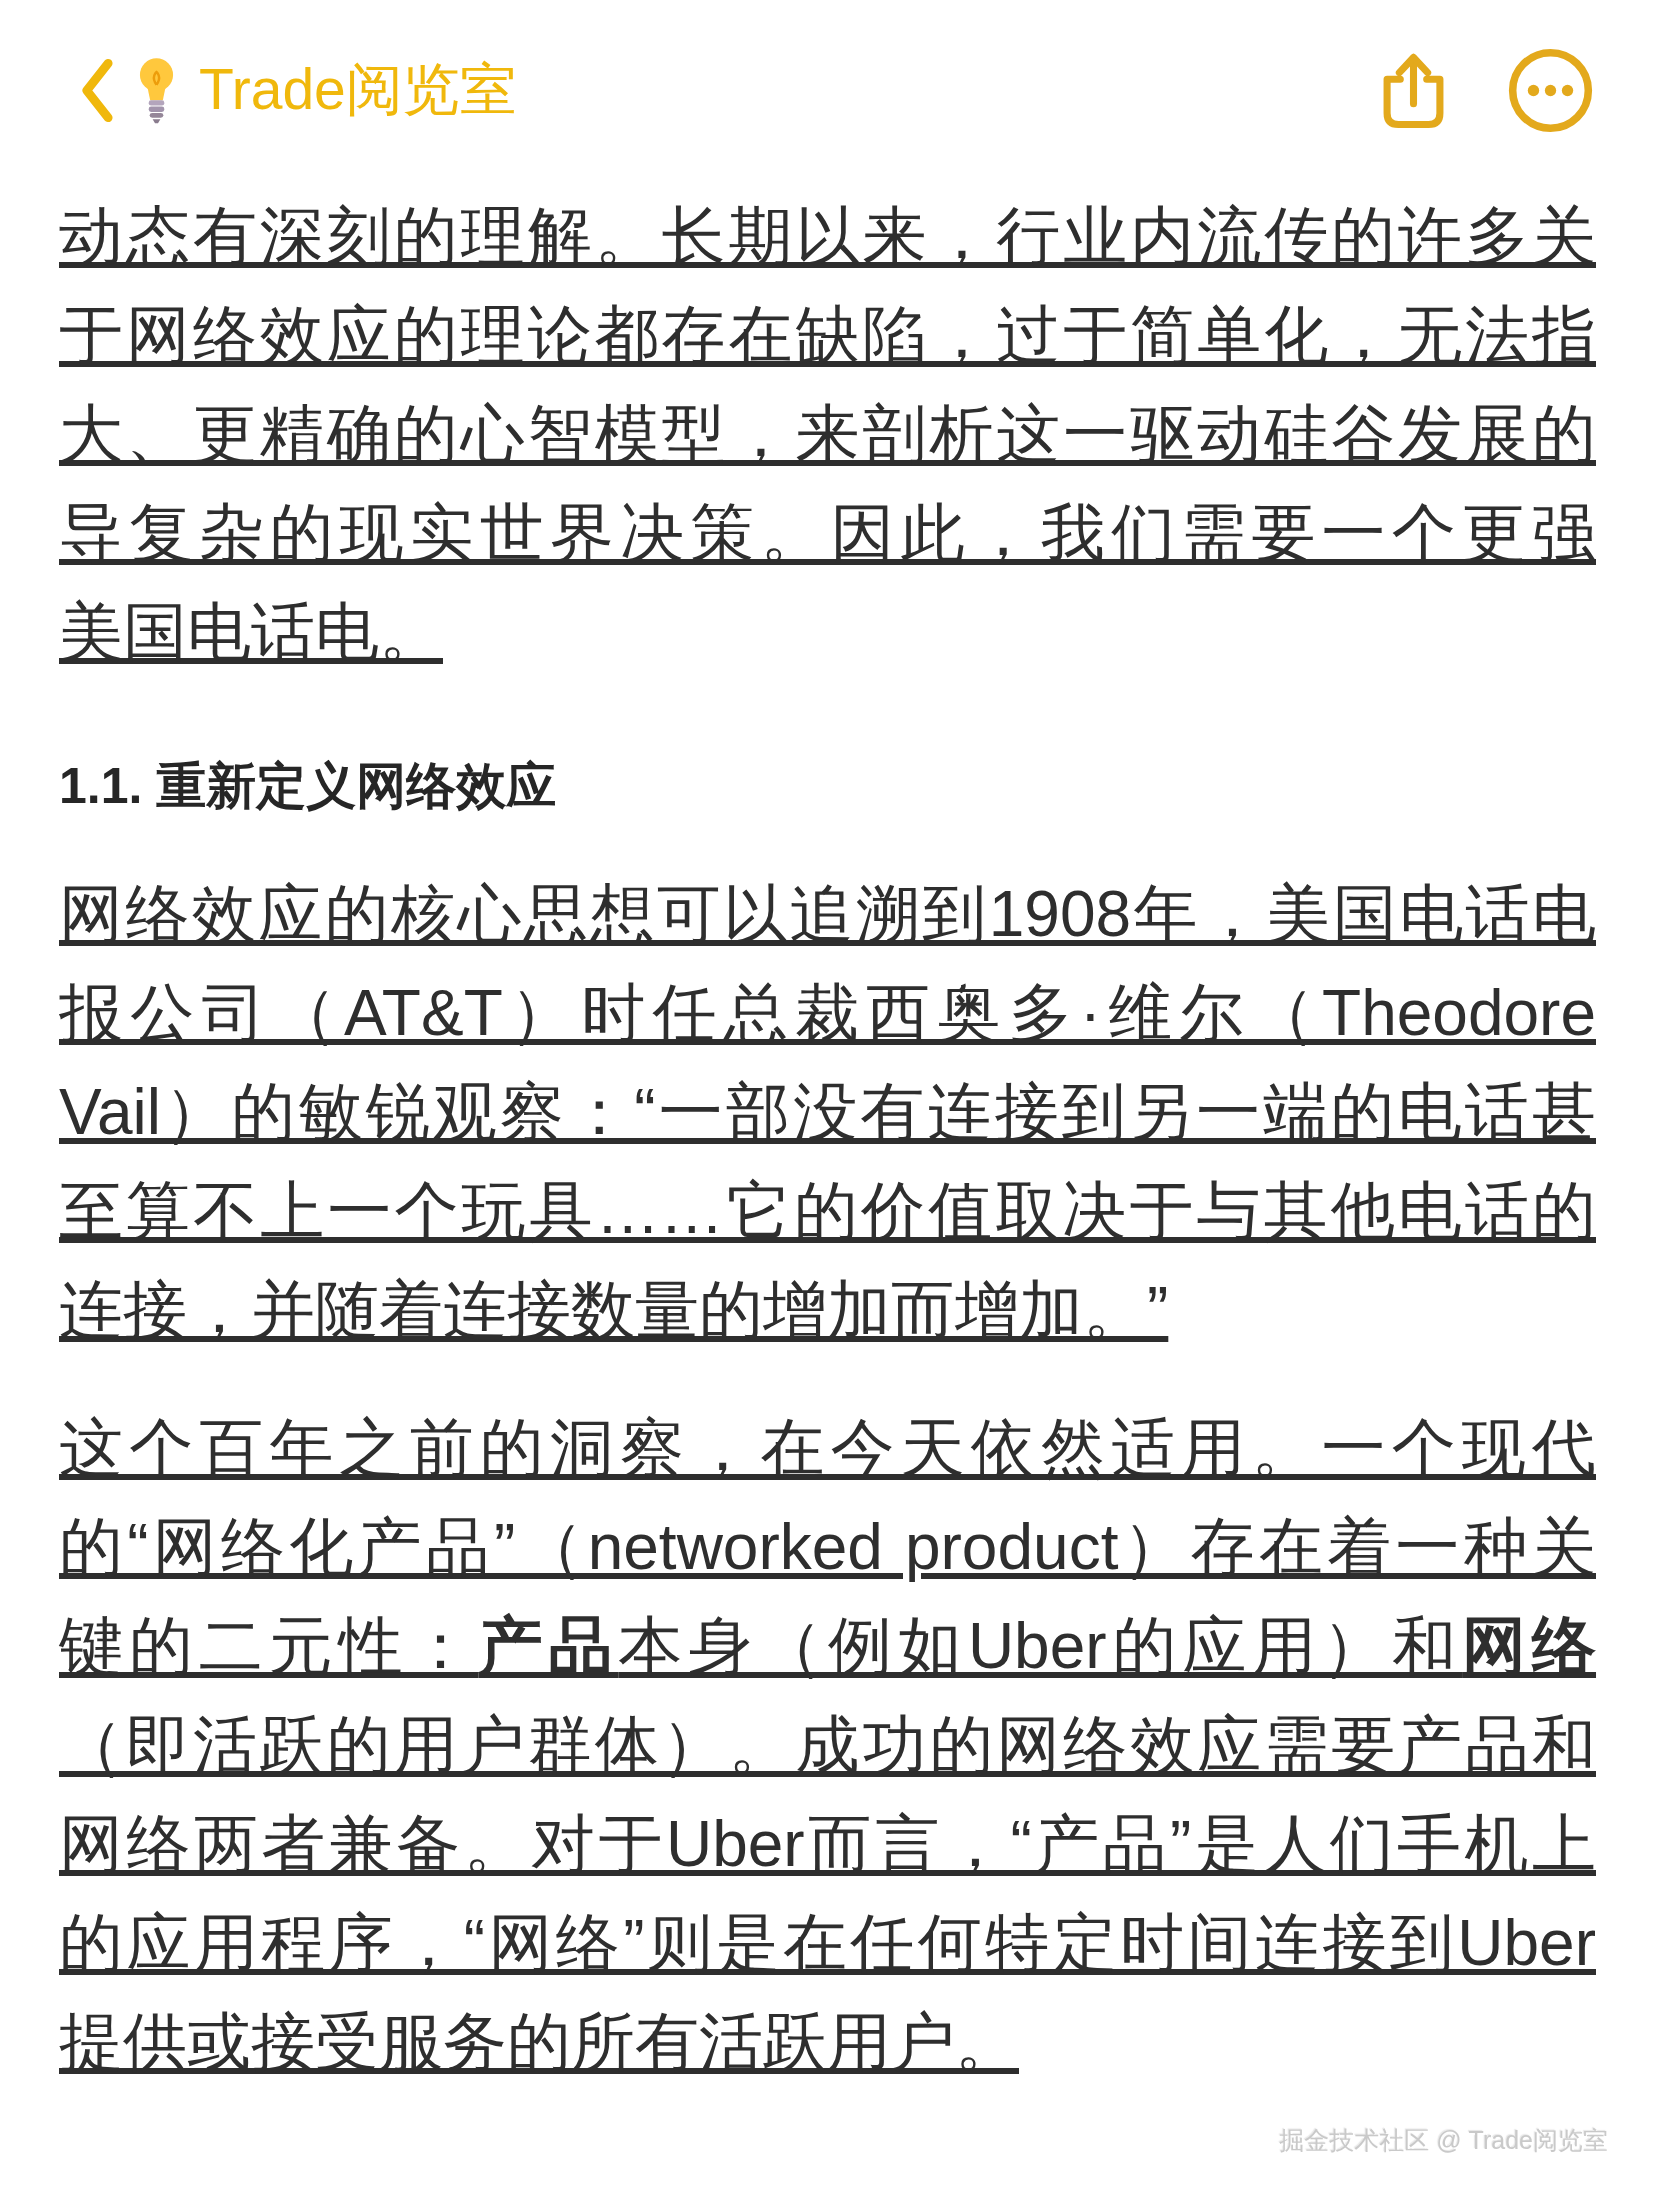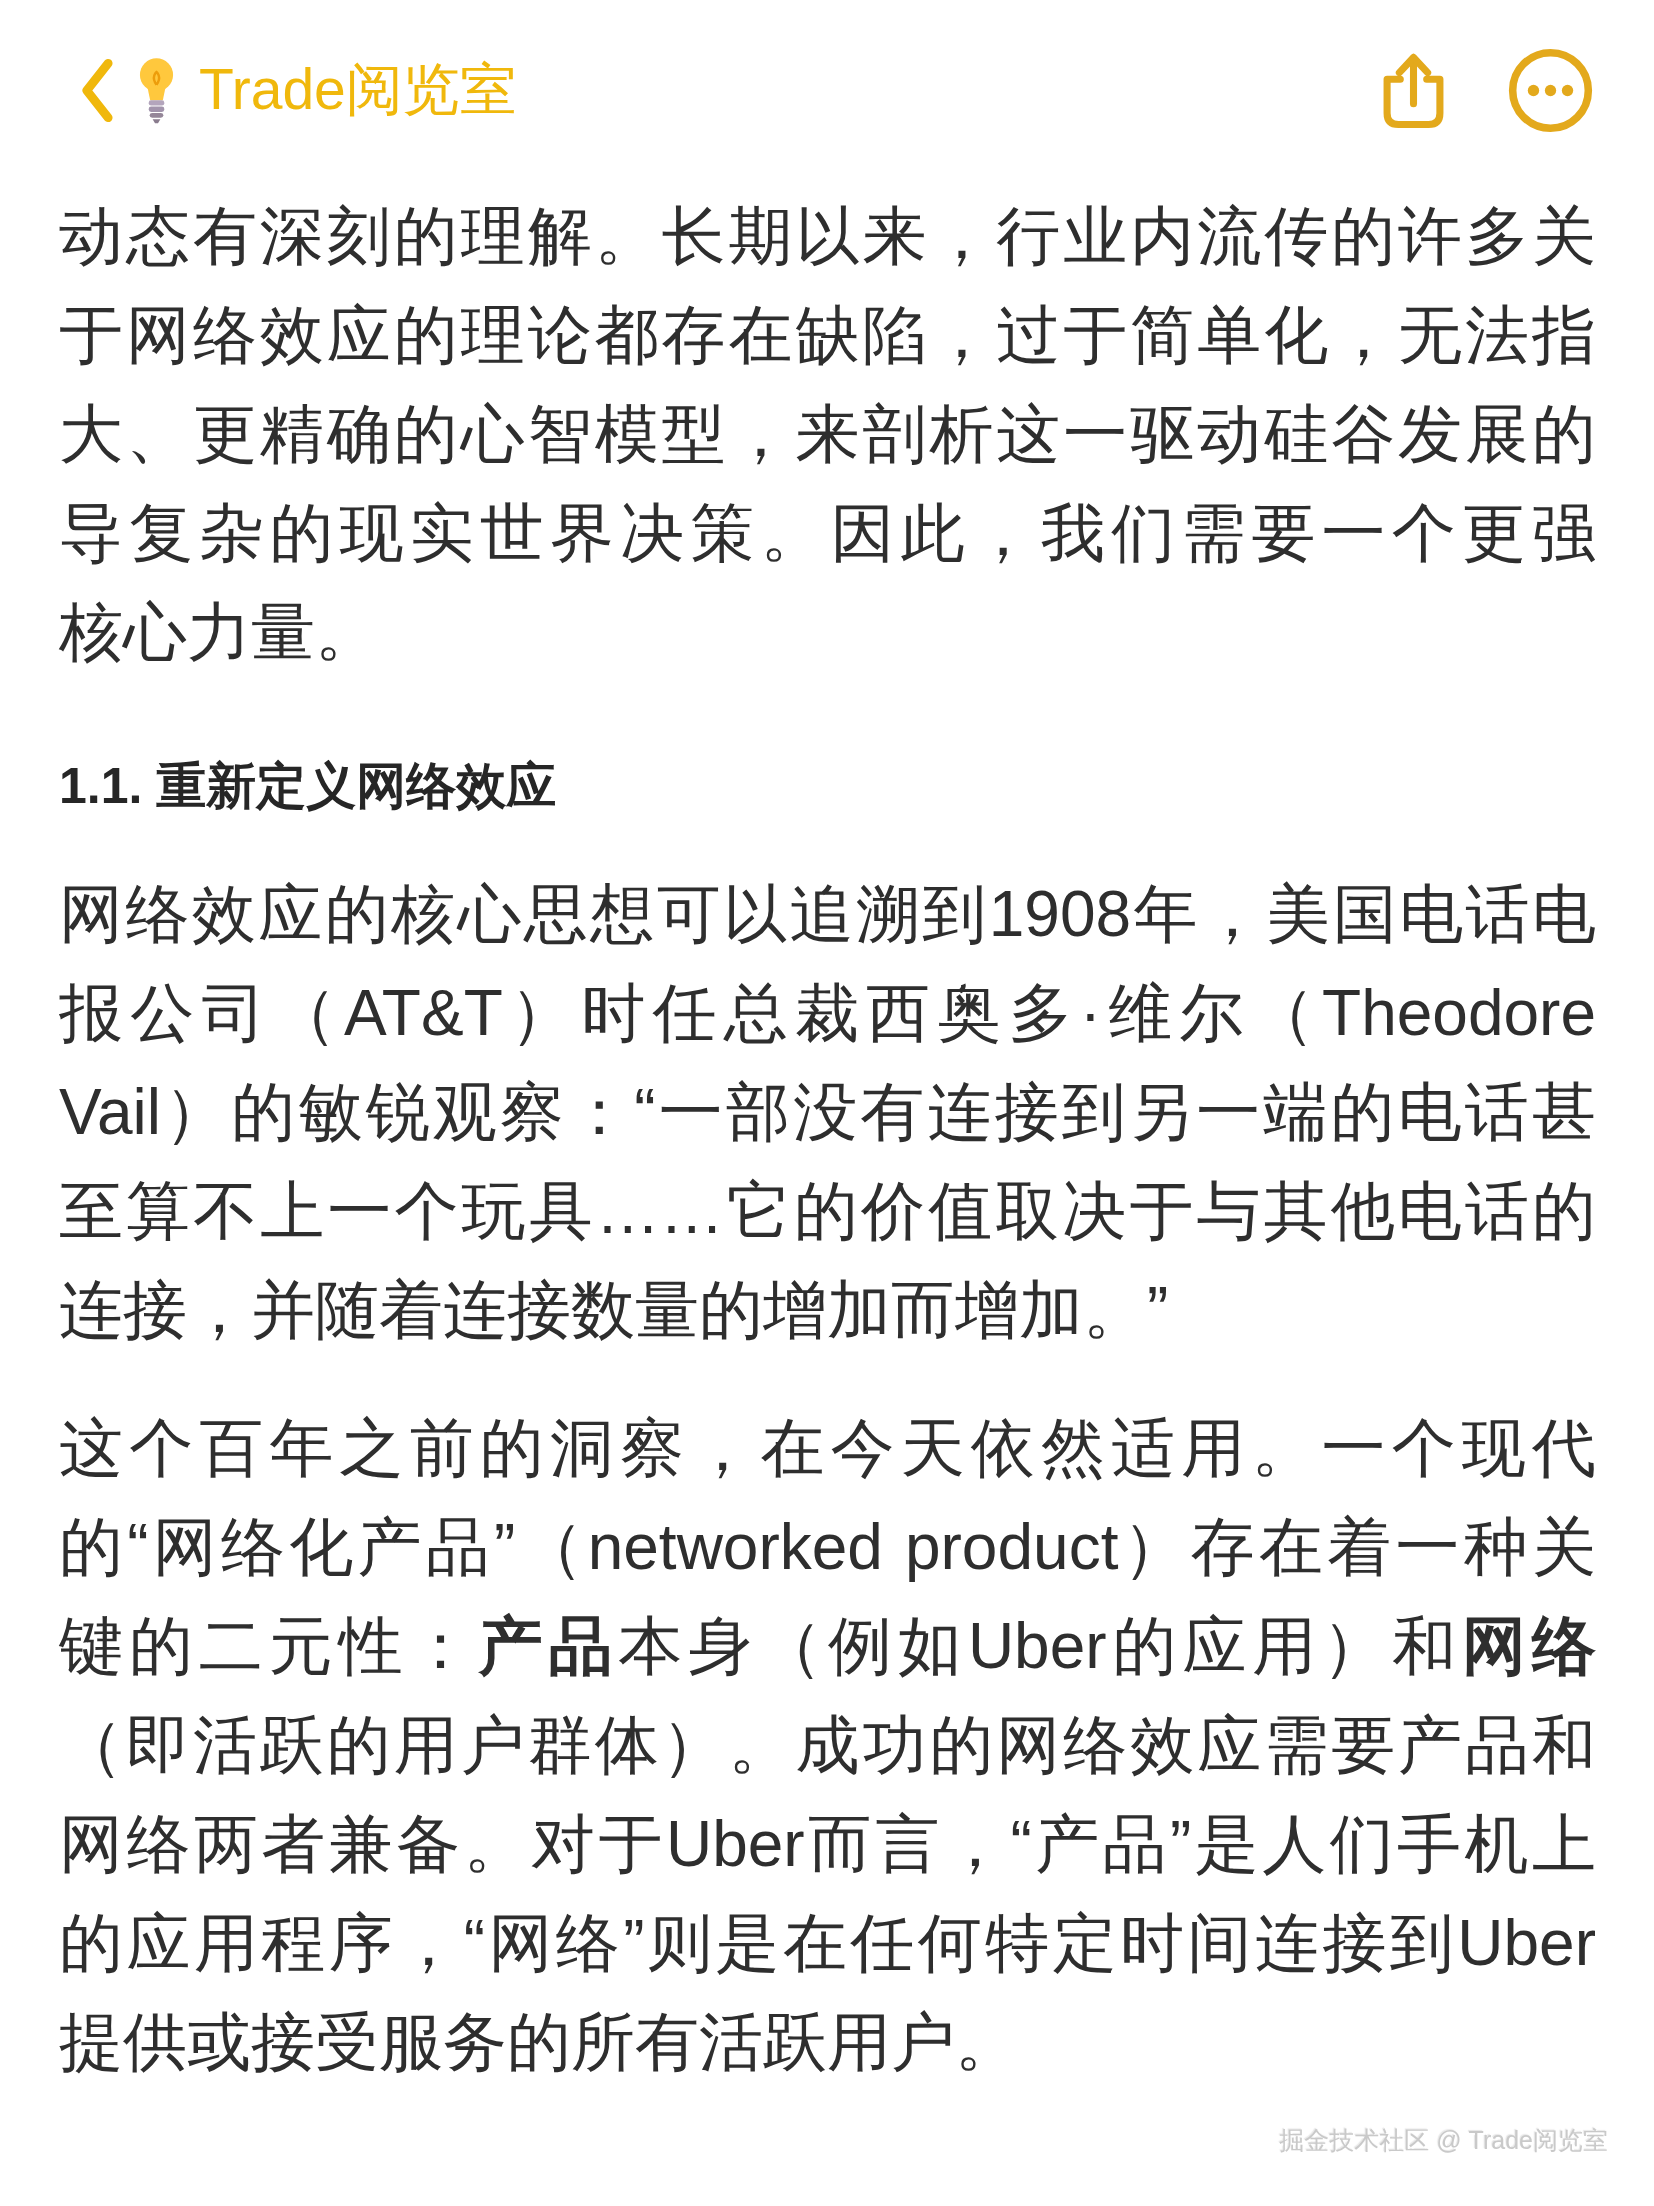--- a/index.html
+++ b/index.html
@@ -53,21 +53,21 @@
     display:flex;
     align-items:center;
     gap:57px;
     color:var(--icon-gold);
   }
   .nav-right .iconbtn{color:var(--icon-gold);}
   
   .article{
     padding:39px 59px 0 59px;
   }
-  .para{margin:0 0 39px 0;}
+  .para{margin:0 0 39px 0;text-decoration:underline;}
   .line{
     font-size:64px;
     line-height:99px;
     text-align:justify;
     text-align-last:justify;
     white-space:nowrap;
   }
   .line.last{
     text-align-last:left;
   }
@@ -140,21 +140,21 @@
       </button>
     </div>
   </header>
 
   <main class="article">
       <div class="para">
         <div class="line"><span>动态有深刻的理解。长期以来，行业内流传的许多关</span></div>
         <div class="line"><span>于网络效应的理论都存在缺陷，过于简单化，无法指</span></div>
         <div class="line"><span>大、更精确的心智模型，来剖析这一驱动硅谷发展的</span></div>
         <div class="line"><span>导复杂的现实世界决策。因此，我们需要一个更强</span></div>
-        <div class="line last"><span>核心力量。</span></div>
+        <div class="line last"><span>美国电话电。</span></div>
       </div>
       <h2 class="section-heading">1.1. 重新定义网络效应</h2>
       <div class="para">
         <div class="line"><span>网络效应的核心思想可以追溯到1908年，美国电话电</span></div>
         <div class="line"><span>报公司（AT&amp;T）时任总裁西奥多·维尔（Theodore</span></div>
         <div class="line"><span>Vail）的敏锐观察：“一部没有连接到另一端的电话甚</span></div>
         <div class="line"><span>至算不上一个玩具……它的价值取决于与其他电话的</span></div>
         <div class="line last"><span>连接，并随着连接数量的增加而增加。”</span></div>
       </div>
       <div class="para">

